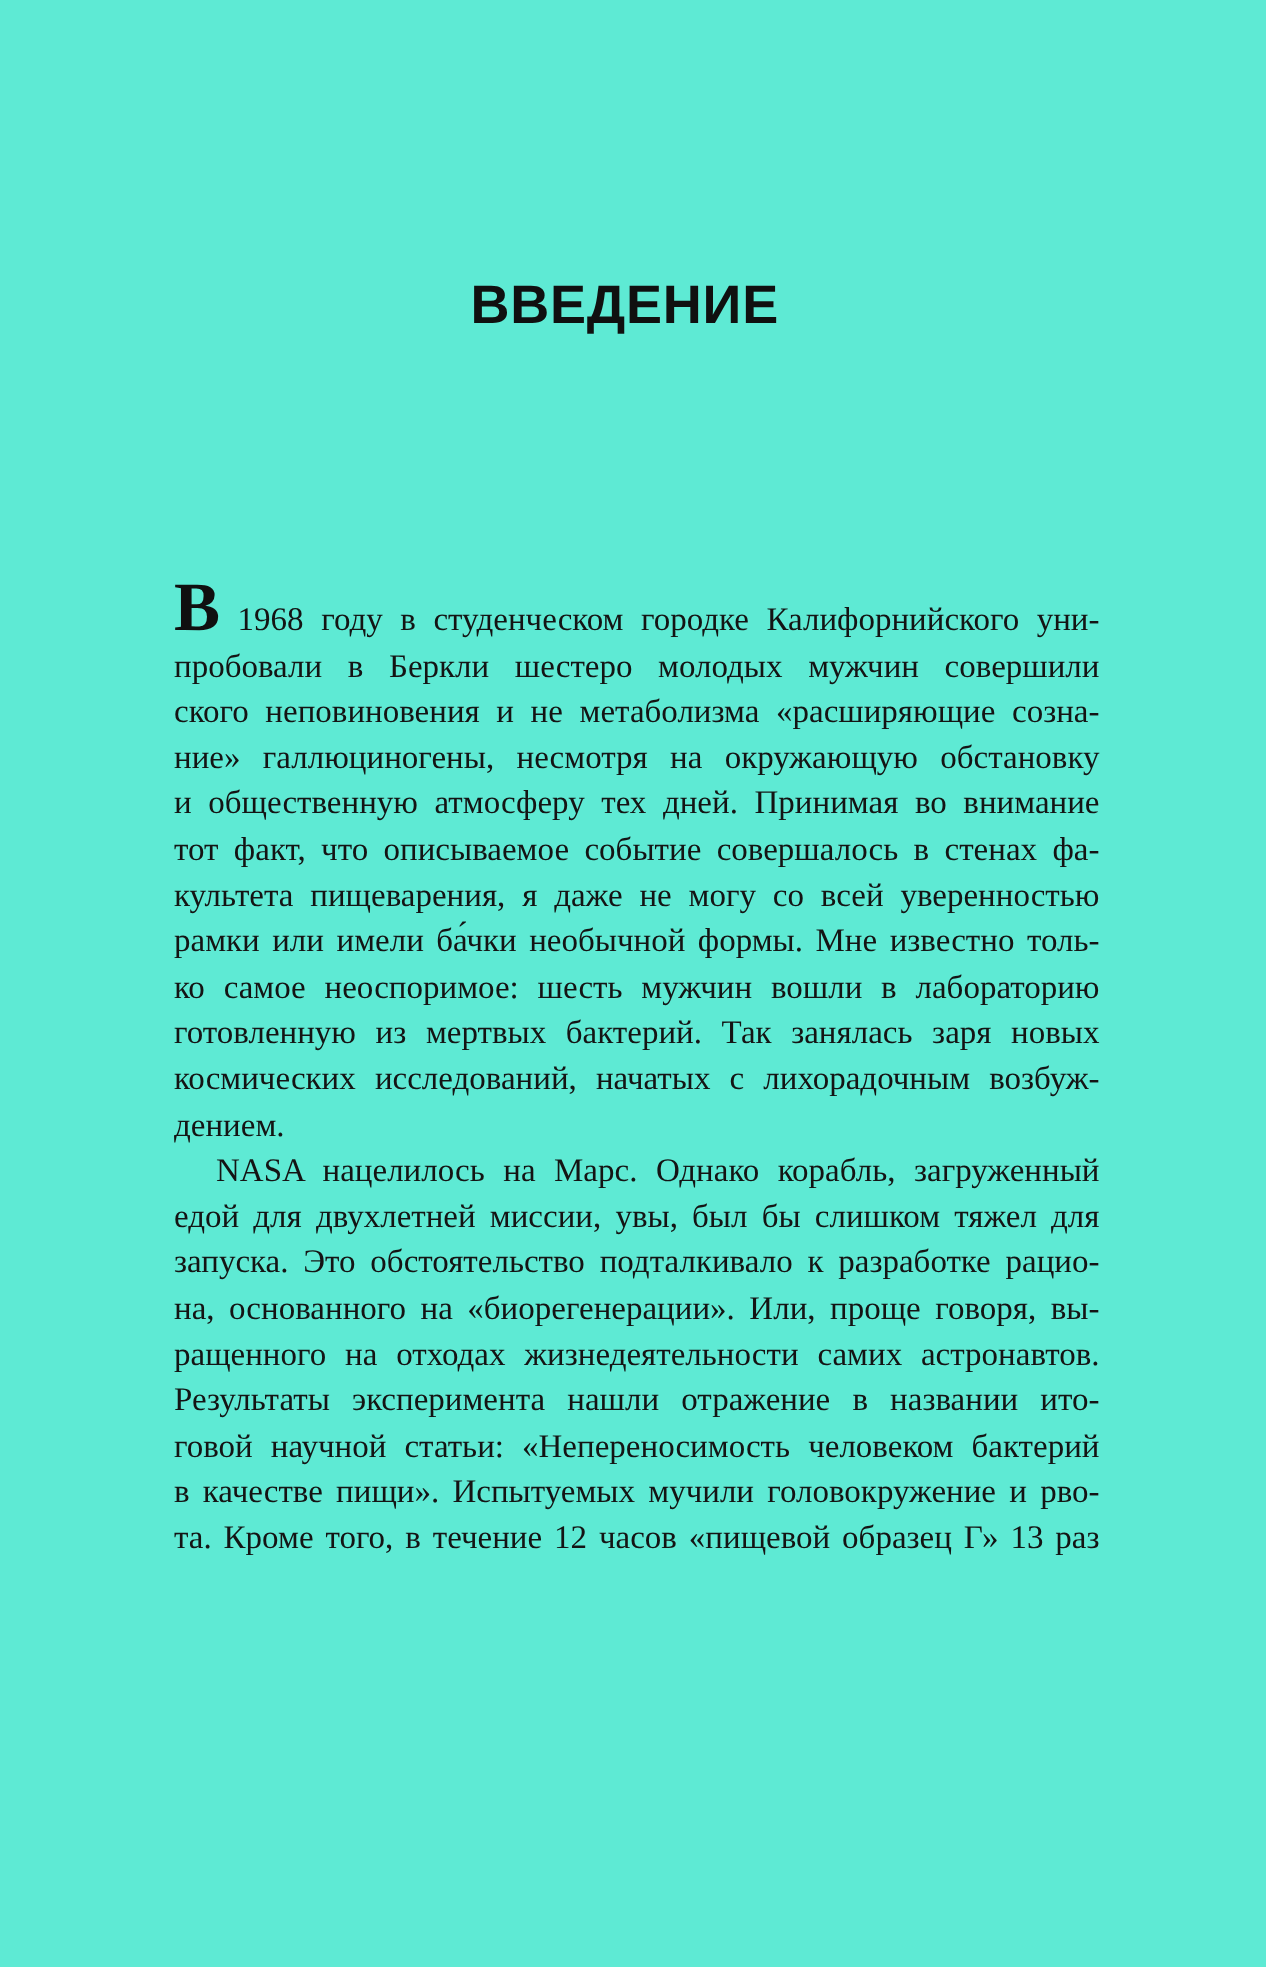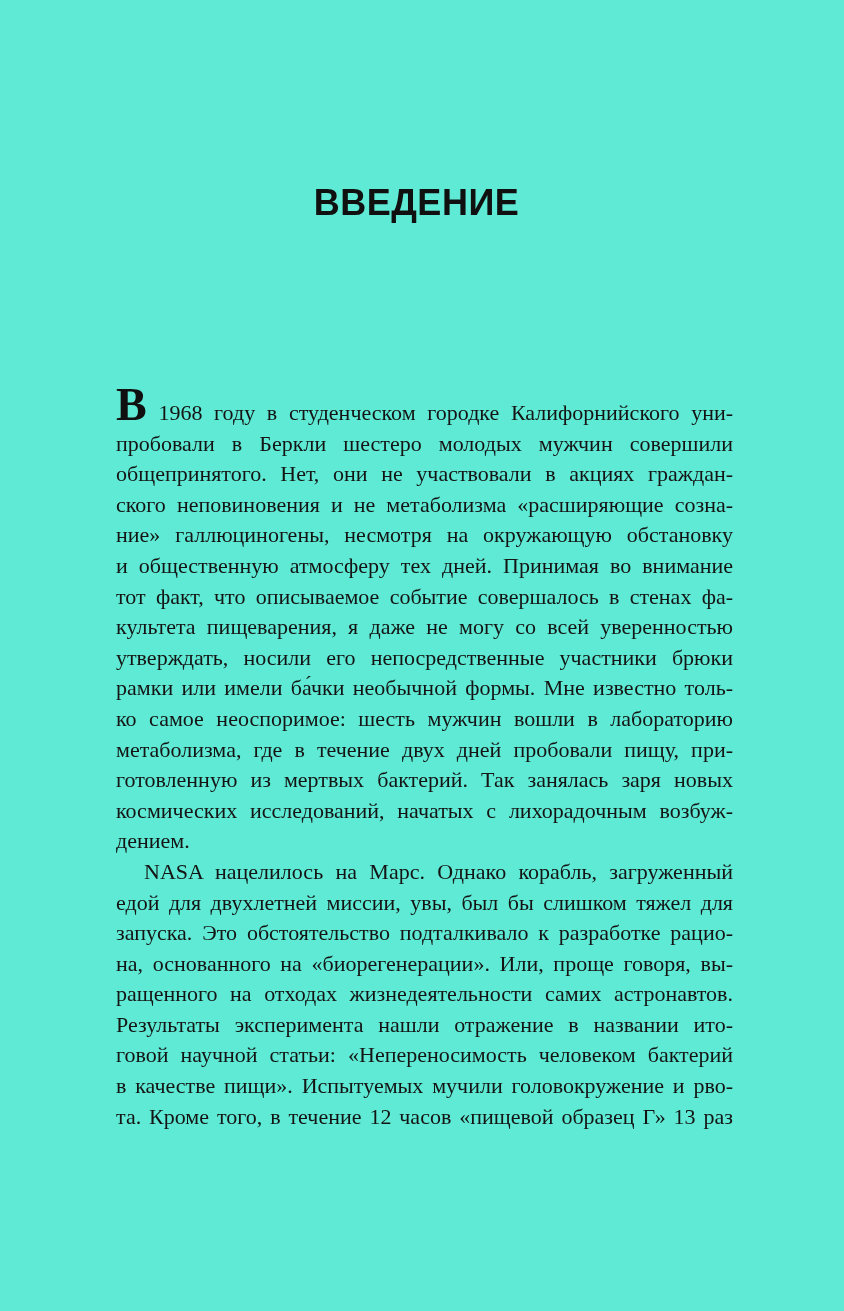--- a/index.html
+++ b/index.html
@@ -62,30 +62,27 @@
 </style>
 </head>
 <body>
 
 <div class="page">
   <h1 class="heading">ВВЕДЕНИЕ</h1>
   <div class="textblock" id="textblock">
       <div class="paragraph">
         <div class="line"><span class="dropcap">В</span> <span>1968 году в студенческом городке Калифорнийского уни-</span></div>
         <div class="line">пробовали в Беркли шестеро молодых мужчин совершили</div>
-        <div class="line">общепринятого. Нет, они не участвовали в акциях граждан-</div>
         <div class="line">ского неповиновения и не метаболизма «расширяющие созна-</div>
         <div class="line">ние» галлюциногены, несмотря на окружающую обстановку</div>
         <div class="line">и общественную атмосферу тех дней. Принимая во внимание</div>
         <div class="line">тот факт, что описываемое событие совершалось в стенах фа-</div>
         <div class="line">культета пищеварения, я даже не могу со всей уверенностью</div>
-        <div class="line">утверждать, носили его непосредственные участники брюки</div>
         <div class="line">рамки или имели ба́чки необычной формы. Мне известно толь-</div>
         <div class="line">ко самое неоспоримое: шесть мужчин вошли в лабораторию</div>
-        <div class="line">метаболизма, где в течение двух дней пробовали пищу, при-</div>
         <div class="line">готовленную из мертвых бактерий. Так занялась заря новых</div>
         <div class="line">космических исследований, начатых с лихорадочным возбуж-</div>
         <div class="line last-left">дением.</div>
       </div>
       <div class="paragraph">
         <div class="line indent">NASA нацелилось на Марс. Однако корабль, загруженный</div>
         <div class="line">едой для двухлетней миссии, увы, был бы слишком тяжел для</div>
         <div class="line">запуска. Это обстоятельство подталкивало к разработке рацио-</div>
         <div class="line">на, основанного на «биорегенерации». Или, проще говоря, вы-</div>
         <div class="line">ращенного на отходах жизнедеятельности самих астронавтов.</div>

